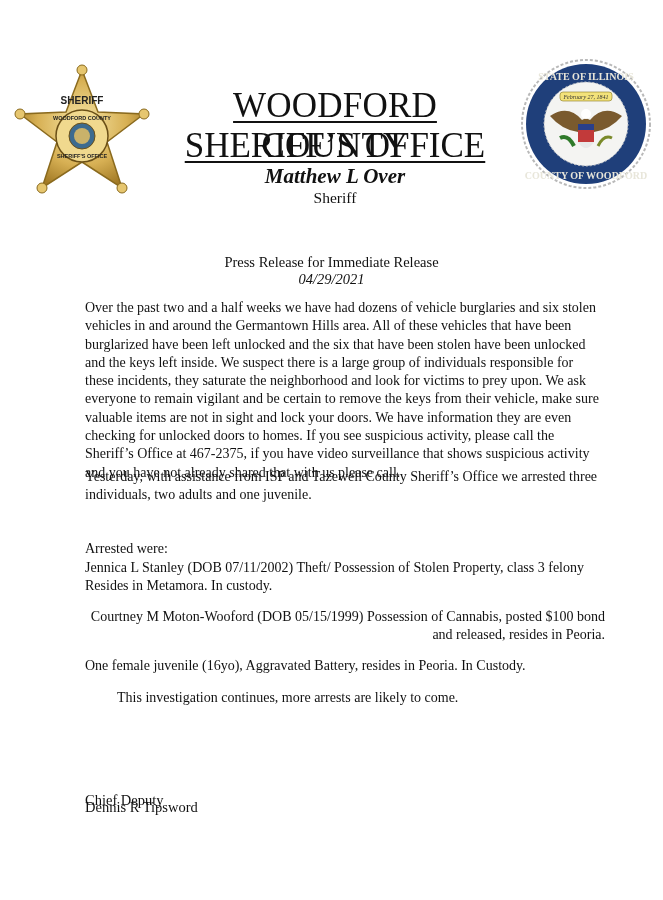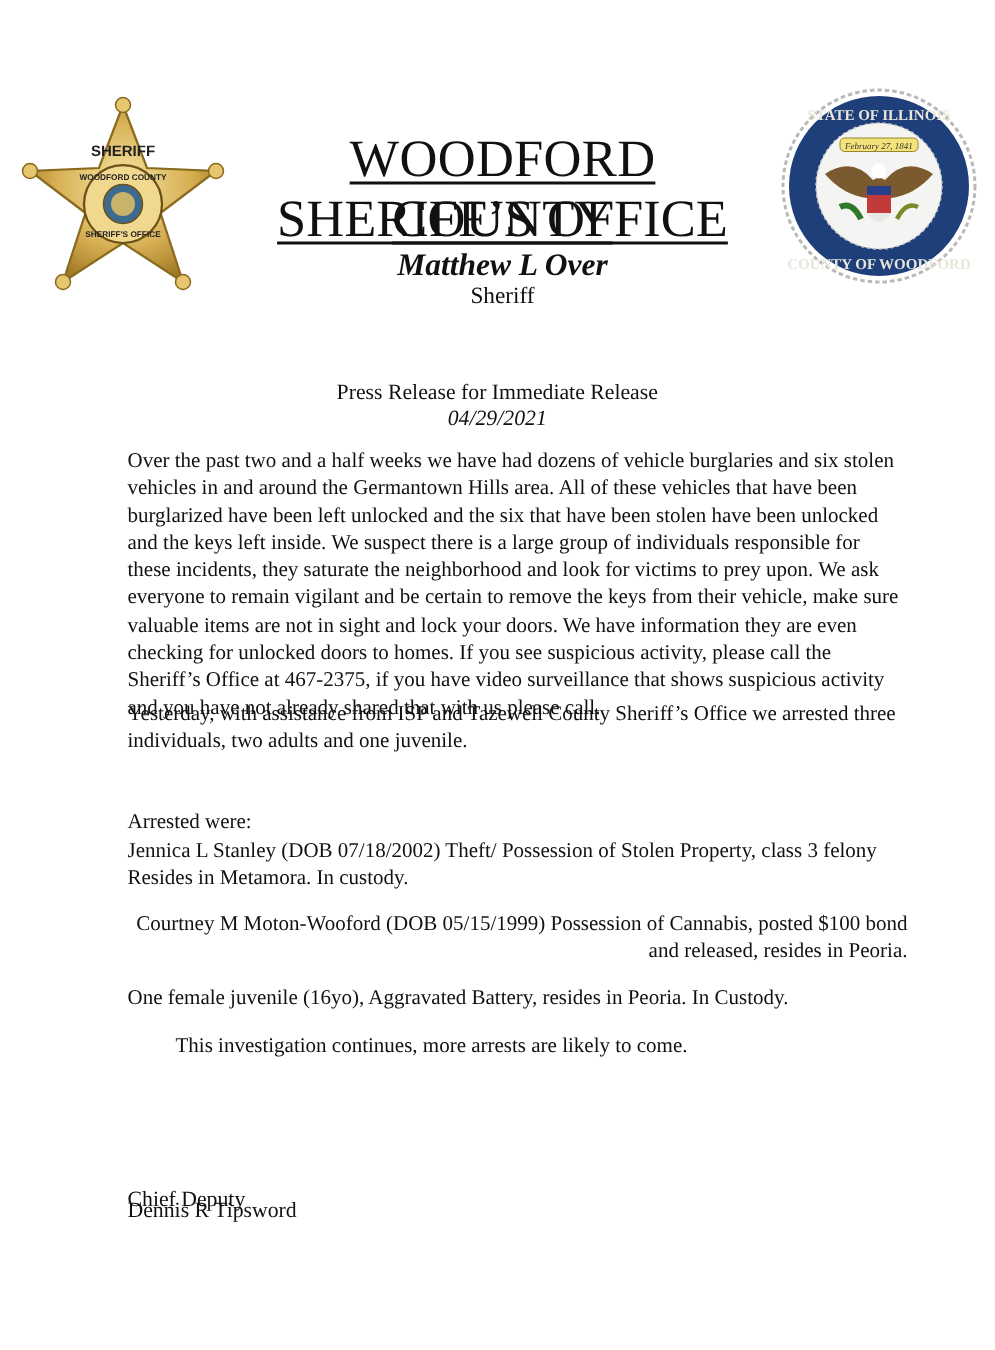--- a/index.html
+++ b/index.html
@@ -66,19 +66,19 @@
 <div class="title2"><span>SHERIFF’S OFFICE</span></div>
 <div class="sheriff-name">Matthew L Over</div>
 <div class="sheriff-title">Sheriff</div>
 
 <div class="release-head" style="top:254px;">Press Release for Immediate Release</div>
 <div class="release-head" style="top:271px;font-style:italic;">04/29/2021</div>
 
 <div class="p" style="top:299px;">Over the past two and a half weeks we have had dozens of vehicle burglaries and six stolen vehicles in and around the Germantown Hills area. All of these vehicles that have been burglarized have been left unlocked and the six that have been stolen have been unlocked and the keys left inside. We suspect there is a large group of individuals responsible for these incidents, they saturate the neighborhood and look for victims to prey upon. We ask everyone to remain vigilant and be certain to remove the keys from their vehicle, make sure valuable items are not in sight and lock your doors. We have information they are even checking for unlocked doors to homes. If you see suspicious activity, please call the Sheriff’s Office at 467-2375, if you have video surveillance that shows suspicious activity and you have not already shared that with us please call.</div>
 <div class="p" style="top:468px;">Yesterday, with assistance from ISP and Tazewell County Sheriff’s Office we arrested three individuals, two adults and one juvenile.</div>
 <div class="p" style="top:528px;margin-top:12px;">Arrested were:</div>
-<div class="p" style="top:559px;">Jennica L Stanley (DOB 07/18/2002) Theft/ Possession of Stolen Property, class 3 felony Resides in Metamora. In custody.</div>
+<div class="p" style="top:559px;">Jennica L Stanley (DOB 07/11/2002) Theft/ Possession of Stolen Property, class 3 felony Resides in Metamora. In custody.</div>
 <div class="p" style="top:608px;text-align:right;">Courtney M Moton-Wooford (DOB 05/15/1999) Possession of Cannabis, posted $100 bond and released, resides in Peoria.</div>
 <div class="p" style="top:657px;">One female juvenile (16yo), Aggravated Battery, resides in Peoria. In Custody.</div>
 <div class="p" style="top:689px;margin-left:32px;">This investigation continues, more arrests are likely to come.</div>
 
 <div class="sig" style="top:767px;">Dennis R Tipsword</div>
 <div class="sig" style="top:760px;">Chief Deputy</div>
 
 </body></html>

